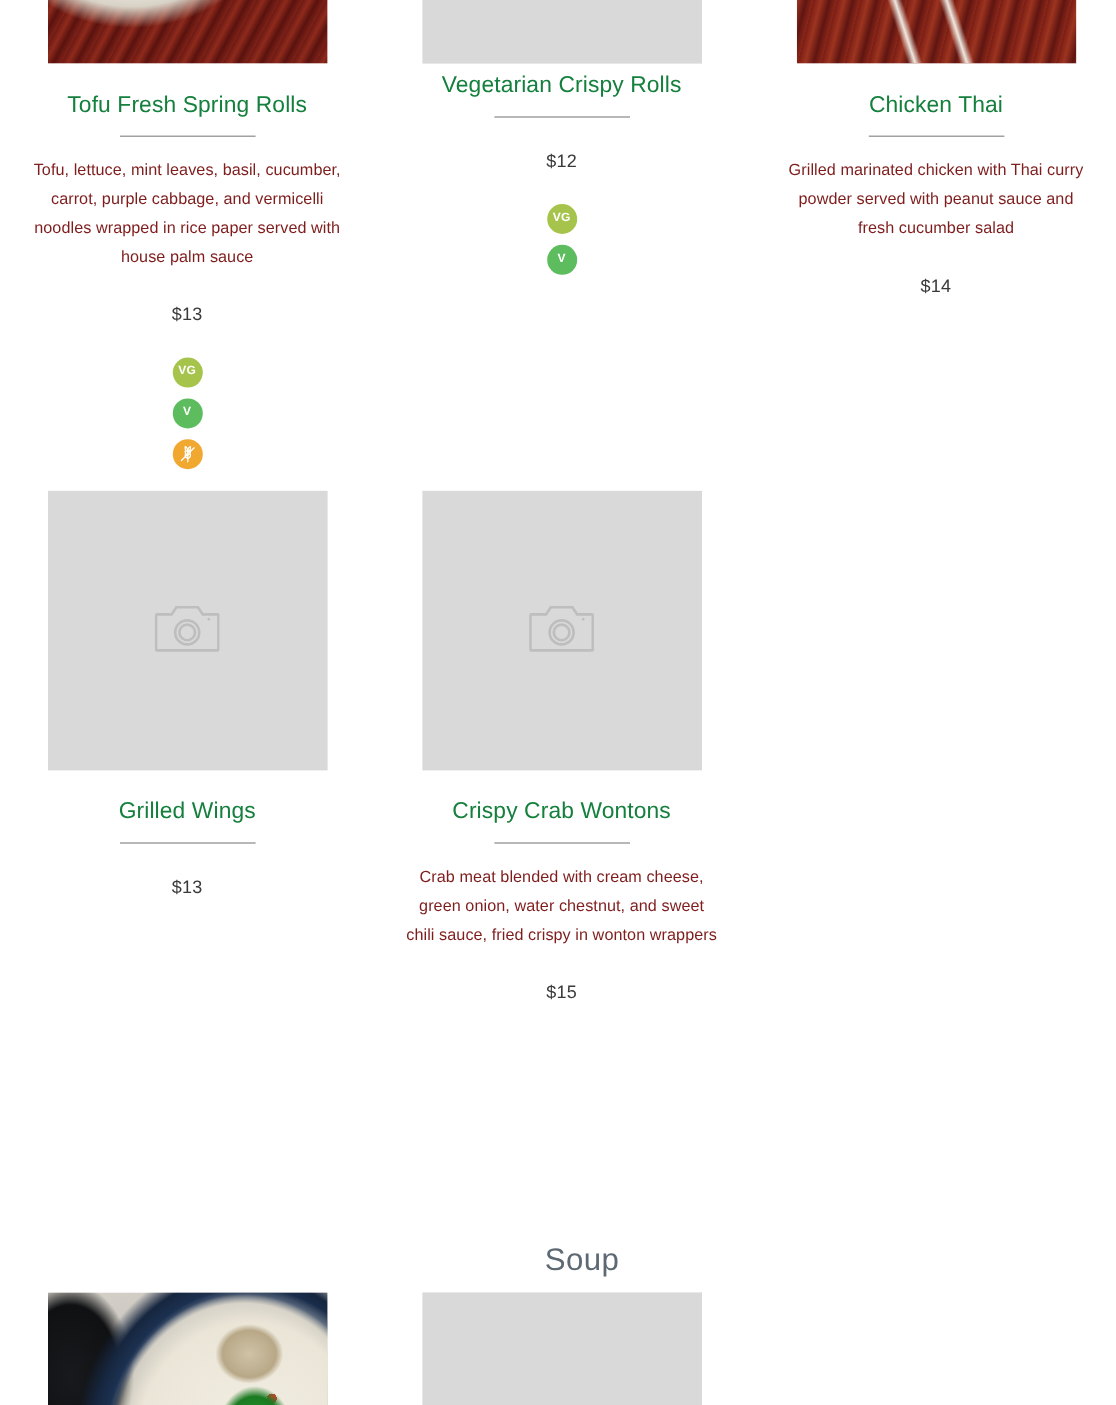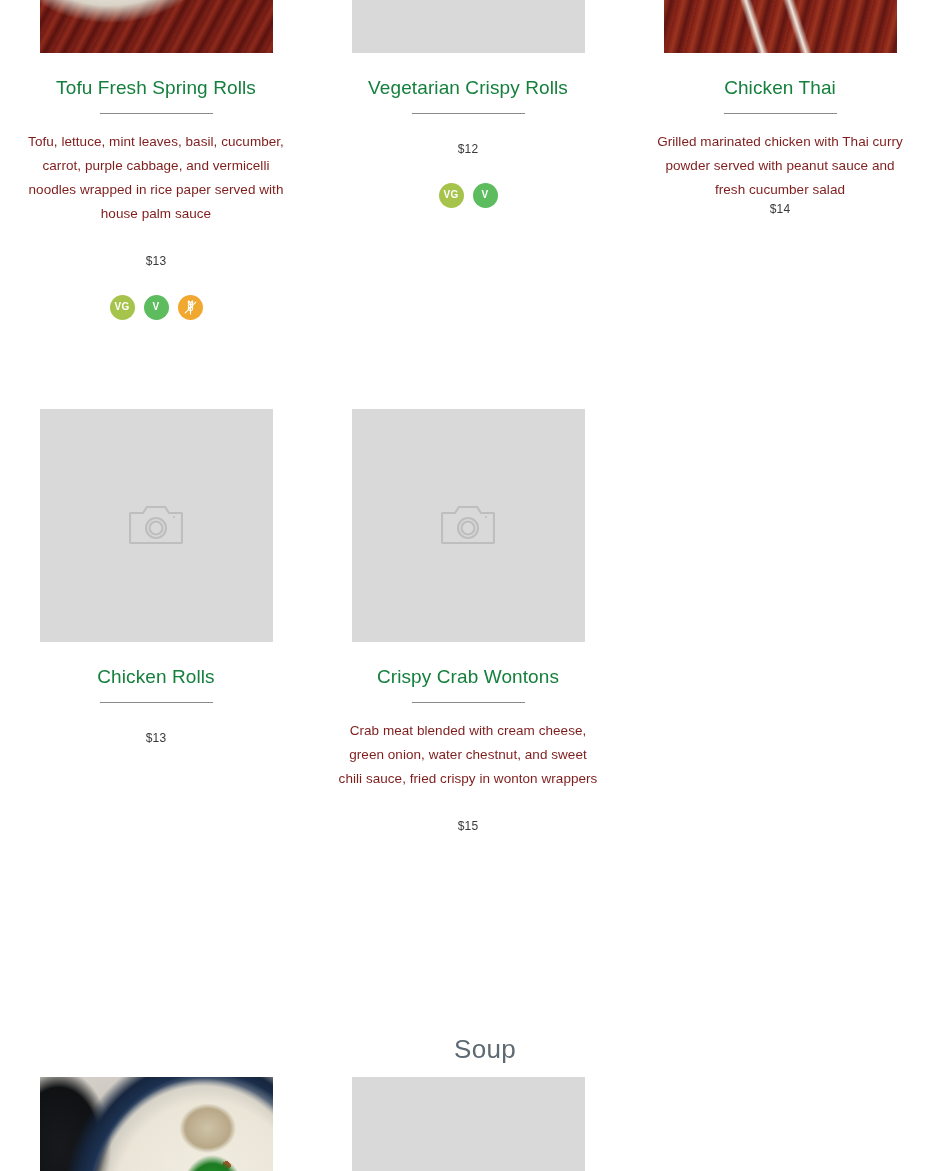--- a/index.html
+++ b/index.html
@@ -120,32 +120,33 @@
   .dish-desc {
     font-size: 13.5px;
     font-weight: 300;
     color: #7f1d1d;
     line-height: 1.78;
     margin: 0;
     letter-spacing: .05px;
   }
 
   .dish-price {
-    font-size: 12px;
+    font-size: 15px;
     font-weight: 300;
     color: #3a3a3a;
     letter-spacing: .2px;
   }
 
   
   .badge-row {
     display: flex;
     gap: 9px;
     justify-content: center;
     align-items: center;
+    flex-direction: column;
   }
 
   .badge {
     width: 25px;
     height: 25px;
     border-radius: 50%;
     display: flex;
     align-items: center;
     justify-content: center;
     font-size: 10px;
@@ -213,50 +214,50 @@
               <path d="M12 13 C14.2 12.2 15.4 10.2 15 8.2"></path>
               <path d="M12 17 C9.8 16.2 8.6 14.2 9 12.2"></path>
               <path d="M12 17 C14.2 16.2 15.4 14.2 15 12.2"></path>
               <path d="M4.5 19.5 L19.5 4.5"></path>
             </svg>
           </div>
         </div>
       </div>
       <div class="dish-card">
         <div class="dish-media placeholder"></div>
-        <h3 class="dish-title" style="margin-top:23px">Vegetarian Crispy Rolls</h3>
+        <h3 class="dish-title" style="margin-top:7px">Vegetarian Crispy Rolls</h3>
         <div class="title-rule"></div>
         <div class="dish-price" style="margin-top:28px">$12</div>
         <div class="badge-row" style="margin-top:27px">
           <div class="badge badge-vg" title="vegan">VG</div>
           <div class="badge badge-v" title="vegetarian">V</div>
         </div>
       </div>
       <div class="dish-card">
         <div class="dish-media">
           <div class="photo photo-satay"></div>
         </div>
         <h3 class="dish-title" style="margin-top:23px">Chicken Thai</h3>
         <div class="title-rule"></div>
         <p class="dish-desc" style="margin-top:16px">Grilled marinated chicken with Thai curry powder served with peanut sauce and fresh cucumber salad</p>
-        <div class="dish-price" style="">$14</div>
+        <div class="dish-price" style="margin-top:28px">$14</div>
       </div>
     </div>
 
   <div class="dish-grid row-appetizers-2">
       <div class="dish-card">
         <div class="dish-media placeholder">
           <span><svg class="camera-icon" viewBox="0 0 54 44" fill="none" stroke="#a8a8a8" stroke-width="2.2">
               <path d="M2 11 h12 l4-6 h18 l4 6 h12 a1 1 0 0 1 1 1 v28 a1 1 0 0 1 -1 1 H2 a1 1 0 0 1 -1 -1 V12 a1 1 0 0 1 1 -1 z"></path>
               <circle cx="27" cy="26" r="10"></circle>
               <circle cx="27" cy="26" r="6.5"></circle>
               <circle cx="45" cy="15" r="1.1" fill="#a8a8a8" stroke="none"></circle>
             </svg></span>
         </div>
-        <h3 class="dish-title" style="margin-top:23px">Chicken Rolls</h3>
+        <h3 class="dish-title" style="margin-top:23px">Grilled Wings</h3>
         <div class="title-rule"></div>
         <div class="dish-price" style="margin-top:28px">$13</div>
       </div>
       <div class="dish-card">
         <div class="dish-media placeholder">
           <span><svg class="camera-icon" viewBox="0 0 54 44" fill="none" stroke="#a8a8a8" stroke-width="2.2">
               <path d="M2 11 h12 l4-6 h18 l4 6 h12 a1 1 0 0 1 1 1 v28 a1 1 0 0 1 -1 1 H2 a1 1 0 0 1 -1 -1 V12 a1 1 0 0 1 1 -1 z"></path>
               <circle cx="27" cy="26" r="10"></circle>
               <circle cx="27" cy="26" r="6.5"></circle>
               <circle cx="45" cy="15" r="1.1" fill="#a8a8a8" stroke="none"></circle>

